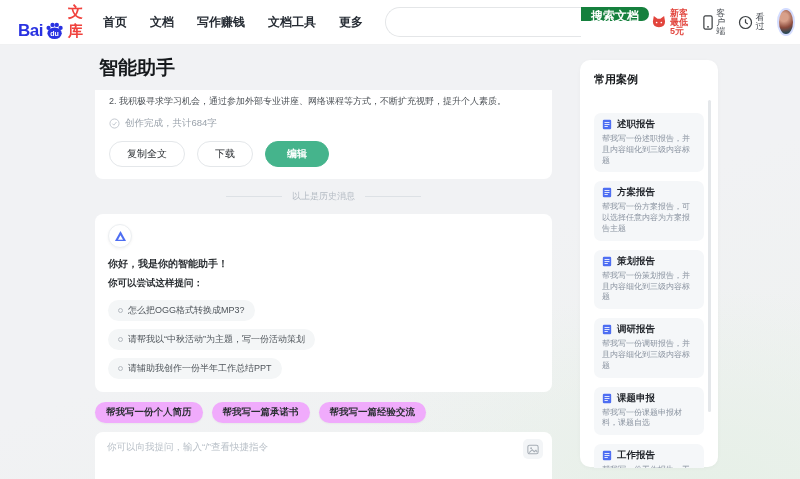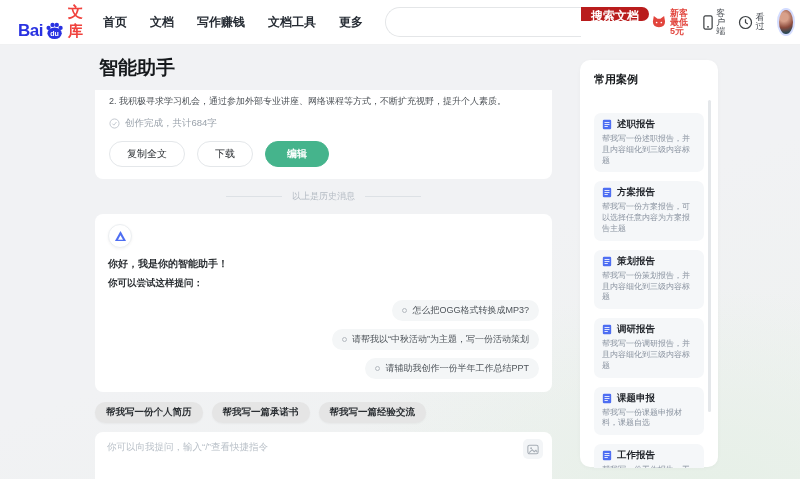--- a/index.html
+++ b/index.html
@@ -16,21 +16,21 @@
   .navbar { height:45px; background:#fff; border-bottom:1px solid #f0f1f2;
     display:flex; align-items:center; padding:0 18px; }
   .logo { display:flex; align-items:flex-end; gap:1px; cursor:pointer; }
   .logo-bai { color:#2932e1; font-weight:bold; font-size:17px; letter-spacing:-0.5px; }
   .logo-wenku { color:#f0423d; font-weight:bold; font-size:15px; margin-left:2px; }
   .nav-links { display:flex; gap:23px; margin-left:20px; font-size:12px; font-weight:600; color:#252b33; }
   .nav-links span { cursor:pointer; white-space:nowrap; }
   .search { display:flex; margin-left:22px; height:30px; }
   .search input { width:196px; height:30px; border:1px solid #e4e6e8; border-right:none;
     border-radius:15px 0 0 15px; padding:0 12px; font-size:11px; outline:none; }
-  .search button { width:68px; height:14px; background:#b91c1c; color:#fff; border:none;
+  .search button { width:68px; height:14px; background:#15803d; color:#fff; border:none;
     border-radius:0 15px 15px 0; font-size:12px; font-weight:bold; cursor:pointer; }
   .nav-right { margin-left:auto; display:flex; align-items:center; gap:13px; }
   .nav-item { display:flex; align-items:center; gap:2px;
     font-size:9px; color:#4a4f55; cursor:pointer; line-height:1; }
   .nav-item .ic { height:15px; display:flex; align-items:flex-end; }
   .promo-label { color:#e2453d; font-weight:bold; }
   .avatar { width:28px; height:28px; border-radius:50%; border:2px solid #d3dcff; cursor:pointer;
     background: radial-gradient(circle at 35% 30%, #d8a08a 22%, #8a4a3c 55%, #2f4a56 82%); }
   
   .content { position:relative; height:434px; }
@@ -50,28 +50,28 @@
     margin:11px 0; color:#b5bcc4; font-size:9px; }
   .divider i { display:block; width:56px; height:1px; background:#dde1e5; }
   
   .ai-card { background:#fff; border-radius:8px; padding:10px 13px 13px; }
   .ai-avatar { width:24px; height:24px; border-radius:50%; border:1px solid #eceff2;
     display:flex; align-items:center; justify-content:center; background:#fff;
     box-shadow:0 1px 3px rgba(0,0,0,.05); }
   .greeting { font-size:10px; font-weight:bold; color:#2b2f33; margin-top:9px; }
   .intro    { font-size:9px;  font-weight:bold; color:#2b2f33; margin-top:6px; white-space:nowrap; }
   .hint     { font-size:9.5px; font-weight:bold; color:#2b2f33; margin-top:6px; }
-  .sugg-wrap { margin-top:2px;text-align:right; }
+  .sugg-wrap { margin-top:2px; }
   .sugg { display:inline-flex; align-items:center; gap:5px; background:#f4f6f7;
     border-radius:12px; padding:0 10px; height:21px; font-size:9px; color:#4e545a;
     margin-top:8px; cursor:pointer; }
   .sugg-bullet { width:5px; height:5px; border:1px solid #b4bac0; border-radius:50%; flex:none; }
   
   .chips { display:flex; gap:9px; margin-top:10px; }
-  .chip { background:#e5e5e5; border-radius:11px; height:21px; padding:0 11px; display:flex;
+  .chip { background:#f0abfc; border-radius:11px; height:21px; padding:0 11px; display:flex;
     align-items:center; font-size:9.5px; font-weight:bold; color:#2b2f33; cursor:pointer;
     box-shadow:0 1px 2px rgba(0,0,0,.04); }
   
   .input-card { background:#fff; border-radius:8px; margin-top:9px; height:64px;
     padding:9px 12px; position:relative; }
   .input-card textarea { border:none; outline:none; resize:none; background:transparent;
     width:390px; height:30px; padding:0; font-family:inherit; font-size:9.5px; color:#333; }
   .input-card textarea::placeholder { color:#b9c0c8; }
   .upload-btn { position:absolute; top:7px; right:9px; width:20px; height:20px; background:#f3f5f7;
     border-radius:5px; display:flex; align-items:center; justify-content:center; cursor:pointer; }

